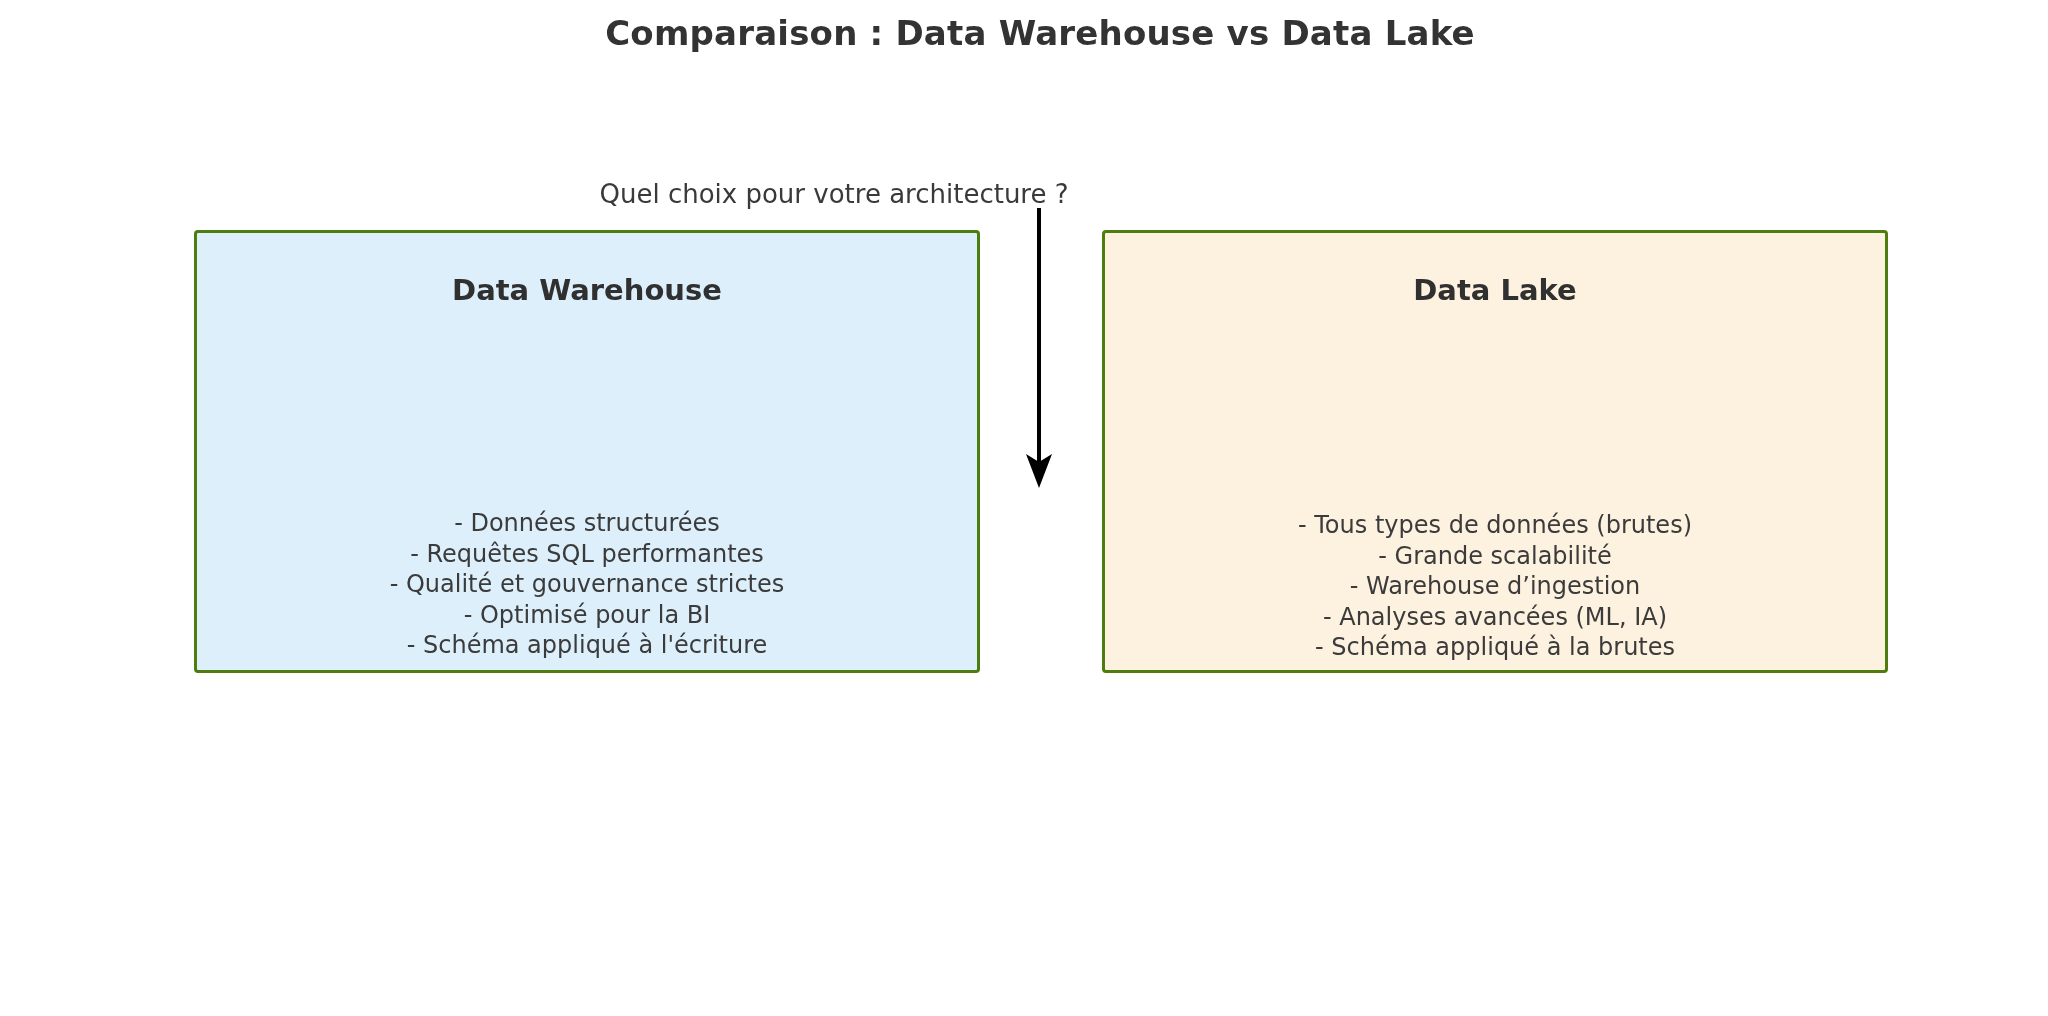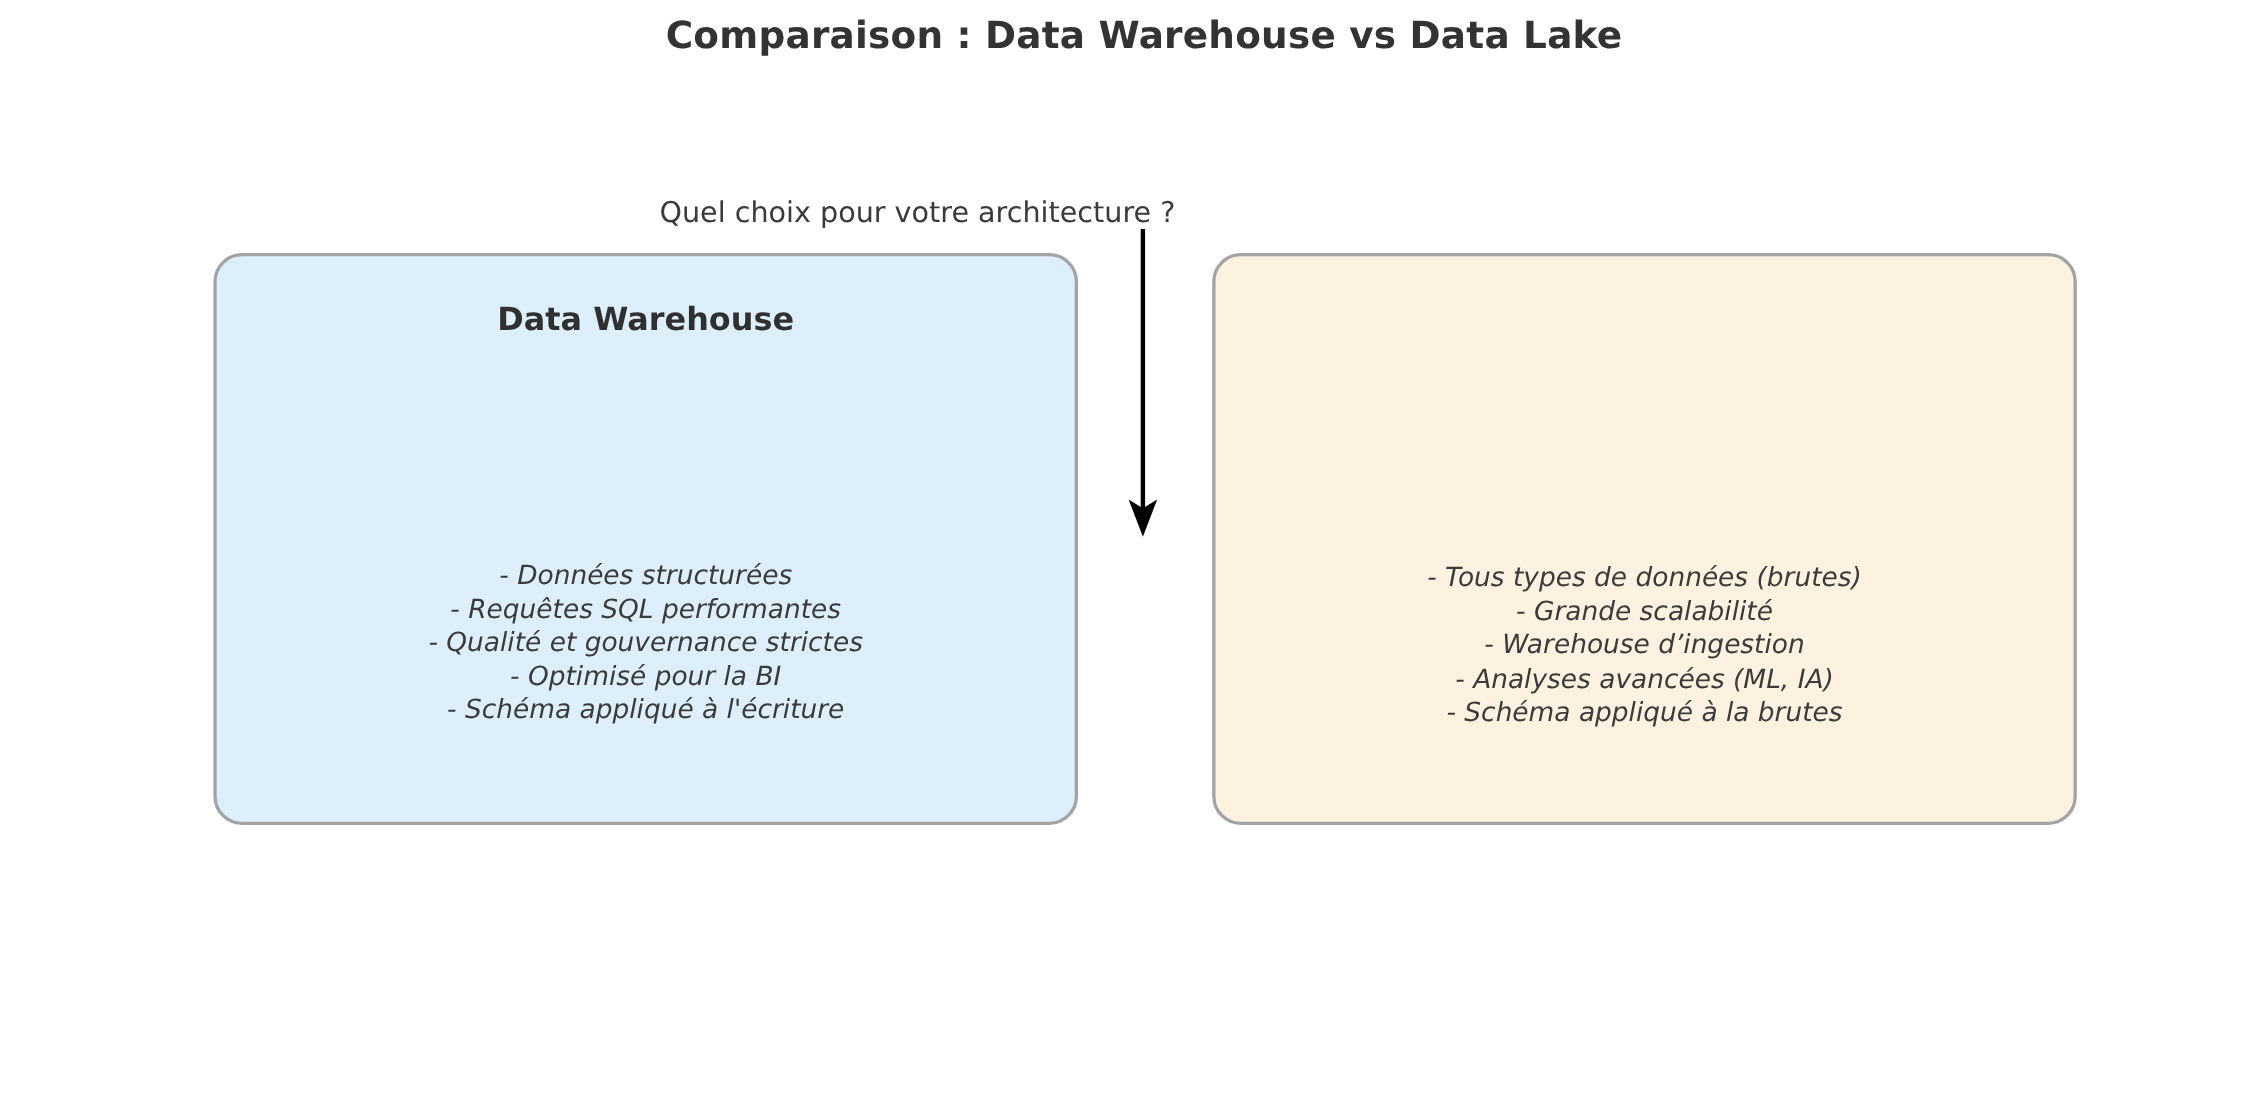--- a/index.html
+++ b/index.html
@@ -61,24 +61,24 @@
     top: 208px;
     width: 64px;
     height: 282px;
   }
 
   
   .card {
     position: absolute;
     top: 230px;
     width: 786px;
-    height: 520px;
+    height: 443px;
     box-sizing: border-box;
-    border: 3px solid #a3a3a3;
-    border-radius: 26px;
+    border: 3px solid #4d7c0f;
+    border-radius: 4px;
     overflow: hidden;
   }
   .card-left {
     left: 178px;
     background-color: #ddeffb;
   }
   .card-right {
     left: 1086px;
     background-color: #fdf1df;
   }
@@ -105,21 +105,20 @@
     font-weight: normal;
     color: #3b3b3b;
     line-height: 30.5px;
   }
   .card-left .card-body  { top: 275px; }
   .card-right .card-body { top: 277px; }
 
   .card-body .line {
     display: block;
     white-space: nowrap;
-    font-style: italic;
   }
 </style>
 </head>
 <body>
 
 <div id="canvas">
 
   <div class="page-title">Comparaison : Data Warehouse vs Data Lake</div>
 
   <div class="connector-label">Quel choix pour votre architecture ?</div>
@@ -136,20 +135,21 @@
     <div class="card-body">
       <span class="line">- Données structurées</span>
       <span class="line">- Requêtes SQL performantes</span>
       <span class="line">- Qualité et gouvernance strictes</span>
       <span class="line">- Optimisé pour la BI</span>
       <span class="line">- Schéma appliqué à l'écriture</span>
     </div>
   </div>
 
   <div class="card card-right">
+    <div class="card-title">Data Lake</div>
     <div class="card-body">
       <span class="line">- Tous types de données (brutes)</span>
       <span class="line">- Grande scalabilité</span>
       <span class="line">- Warehouse d’ingestion</span>
       <span class="line">- Analyses avancées (ML, IA)</span>
       <span class="line">- Schéma appliqué à la brutes</span>
     </div>
   </div>
 
 </div>

